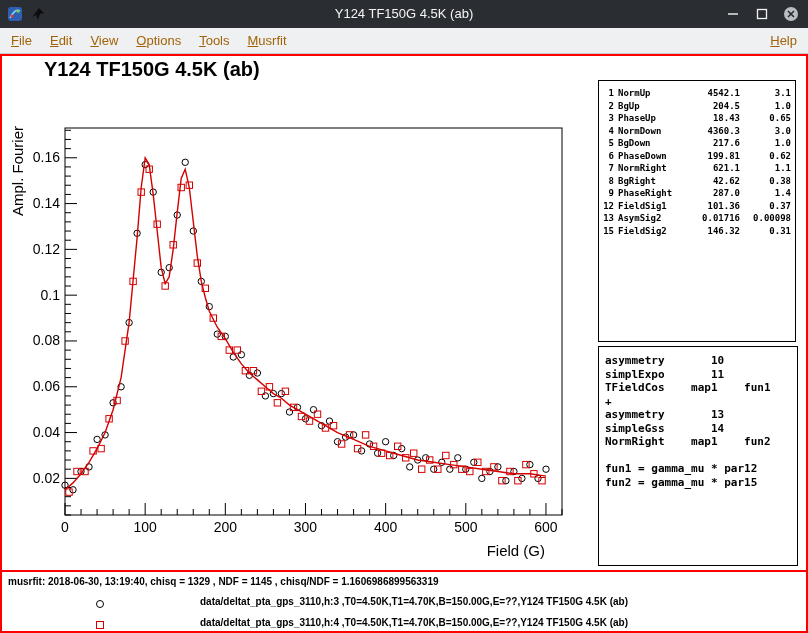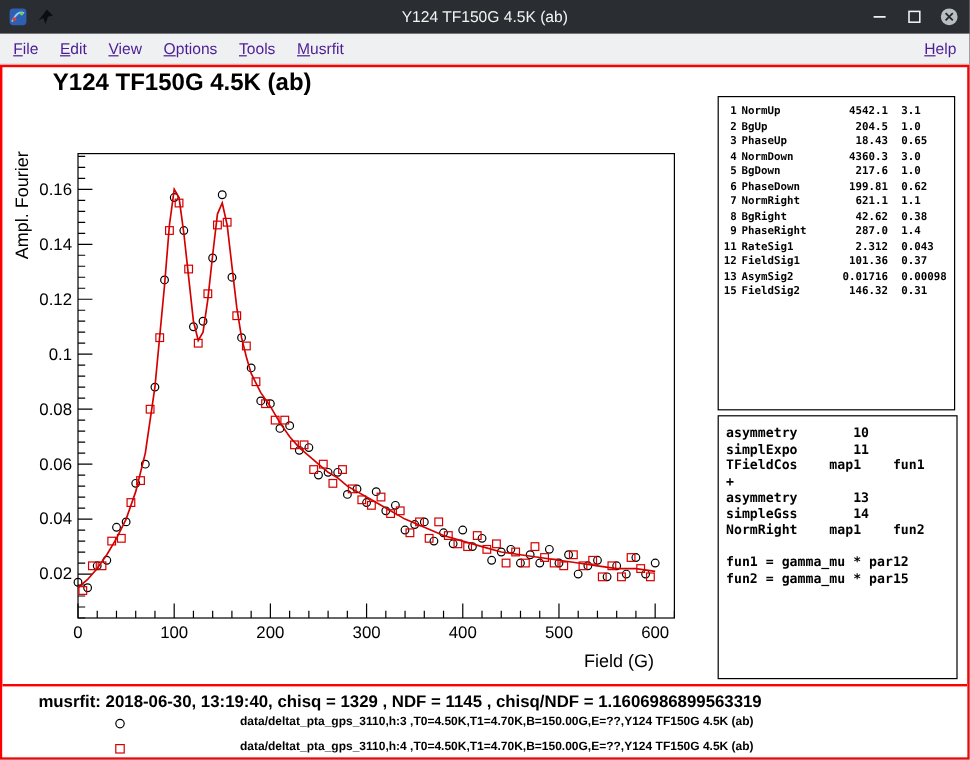--- a/index.html
+++ b/index.html
@@ -11,48 +11,48 @@
               background:#2a2e33; }
   .tb-left  { position:absolute; left:7px; top:0; height:28px; display:flex; align-items:center; gap:7px; }
   .tb-title { position:absolute; left:0; top:0; width:100%; height:28px; line-height:28px;
               text-align:center; font-size:13px; color:#f4f4f4; }
   .tb-right { position:absolute; right:9px; top:0; height:28px; display:flex; align-items:center; gap:13px; }
   .tb-btn   { display:inline-flex; align-items:center; justify-content:center; width:16px; height:16px; cursor:default; }
 
   
   .menubar { position:absolute; left:0; top:28px; width:808px; height:26px;
              background:#eff0f1; border-bottom:1px solid #c9cbcd;
-             display:flex; align-items:center; font-size:13px; color:#4c1d95; }
+             display:flex; align-items:center; font-size:13px; color:#a16207; }
   .menu-left { display:flex; padding-left:2px; }
   .menu-right { margin-left:auto; padding-right:2px; }
   .menu-item { padding:4px 9px; white-space:nowrap; }
 
   
   .canvas { position:absolute; left:0; top:54px; width:808px; height:579px;
             background:#ffffff; border:2px solid #ff0000; }
   .plot-title { position:absolute; left:42px; top:2px; font-size:20px; font-weight:bold; color:#000; white-space:nowrap; }
   svg.chart { position:absolute; left:0; top:0; }
   svg text { font-family:"Liberation Sans",sans-serif; fill:#000; }
 
   .box { position:absolute; border:1px solid #000; background:#fff;
          font-family:"DejaVu Sans Mono",monospace; color:#000; }
   .params { left:596px; top:24px; width:198px; height:262px; padding:6px 4px; }
   .param-row { display:grid; grid-template-columns:15px 70px 52px auto;
                font-size:9px; font-weight:bold; line-height:12.5px; white-space:nowrap; }
   .c-no  { text-align:right; padding-right:4px; }
   .c-val { text-align:right; }
-  .c-err { padding-left:11px; }
+  .c-err { padding-left:11px;text-align:right; }
 
   .theory { left:596px; top:290px; width:200px; height:220px; padding:7px 6px; }
   .theory-line { font-size:11px; font-weight:bold; line-height:13.5px; white-space:pre; }
 
   
   .bottomstrip { position:absolute; left:0; top:514px; width:804px; height:61px;
                  border-top:2px solid #ff0000; background:#fff; }
-  .stats { position:absolute; left:6px; top:4px; font-size:14px; font-weight:bold; color:#000; white-space:nowrap;margin-left:24px; }
+  .stats { position:absolute; left:6px; top:4px; font-size:10px; font-weight:bold; color:#000; white-space:nowrap; }
   .legend-row { position:absolute; left:0; width:100%; height:20px; }
   .legend-marker { position:absolute; left:92px; top:4px; }
   .legend-label { position:absolute; left:198px; top:4px; font-size:10px; font-weight:bold; color:#000; white-space:nowrap; }
 </style>
 </head>
 <body>
 
 <div class="window">
 
   <div class="titlebar">
@@ -374,26 +374,20 @@
           <span class="c-val">42.62</span>
           <span class="c-err">0.38</span>
         </div>
         <div class="param-row">
           <span class="c-no">9</span>
           <span class="c-name">PhaseRight</span>
           <span class="c-val">287.0</span>
           <span class="c-err">1.4</span>
         </div>
         <div class="param-row">
-          <span class="c-no">11</span>
-          <span class="c-name">RateSig1</span>
-          <span class="c-val">2.312</span>
-          <span class="c-err">0.043</span>
-        </div>
-        <div class="param-row">
           <span class="c-no">12</span>
           <span class="c-name">FieldSig1</span>
           <span class="c-val">101.36</span>
           <span class="c-err">0.37</span>
         </div>
         <div class="param-row">
           <span class="c-no">13</span>
           <span class="c-name">AsymSig2</span>
           <span class="c-val">0.01716</span>
           <span class="c-err">0.00098</span>

